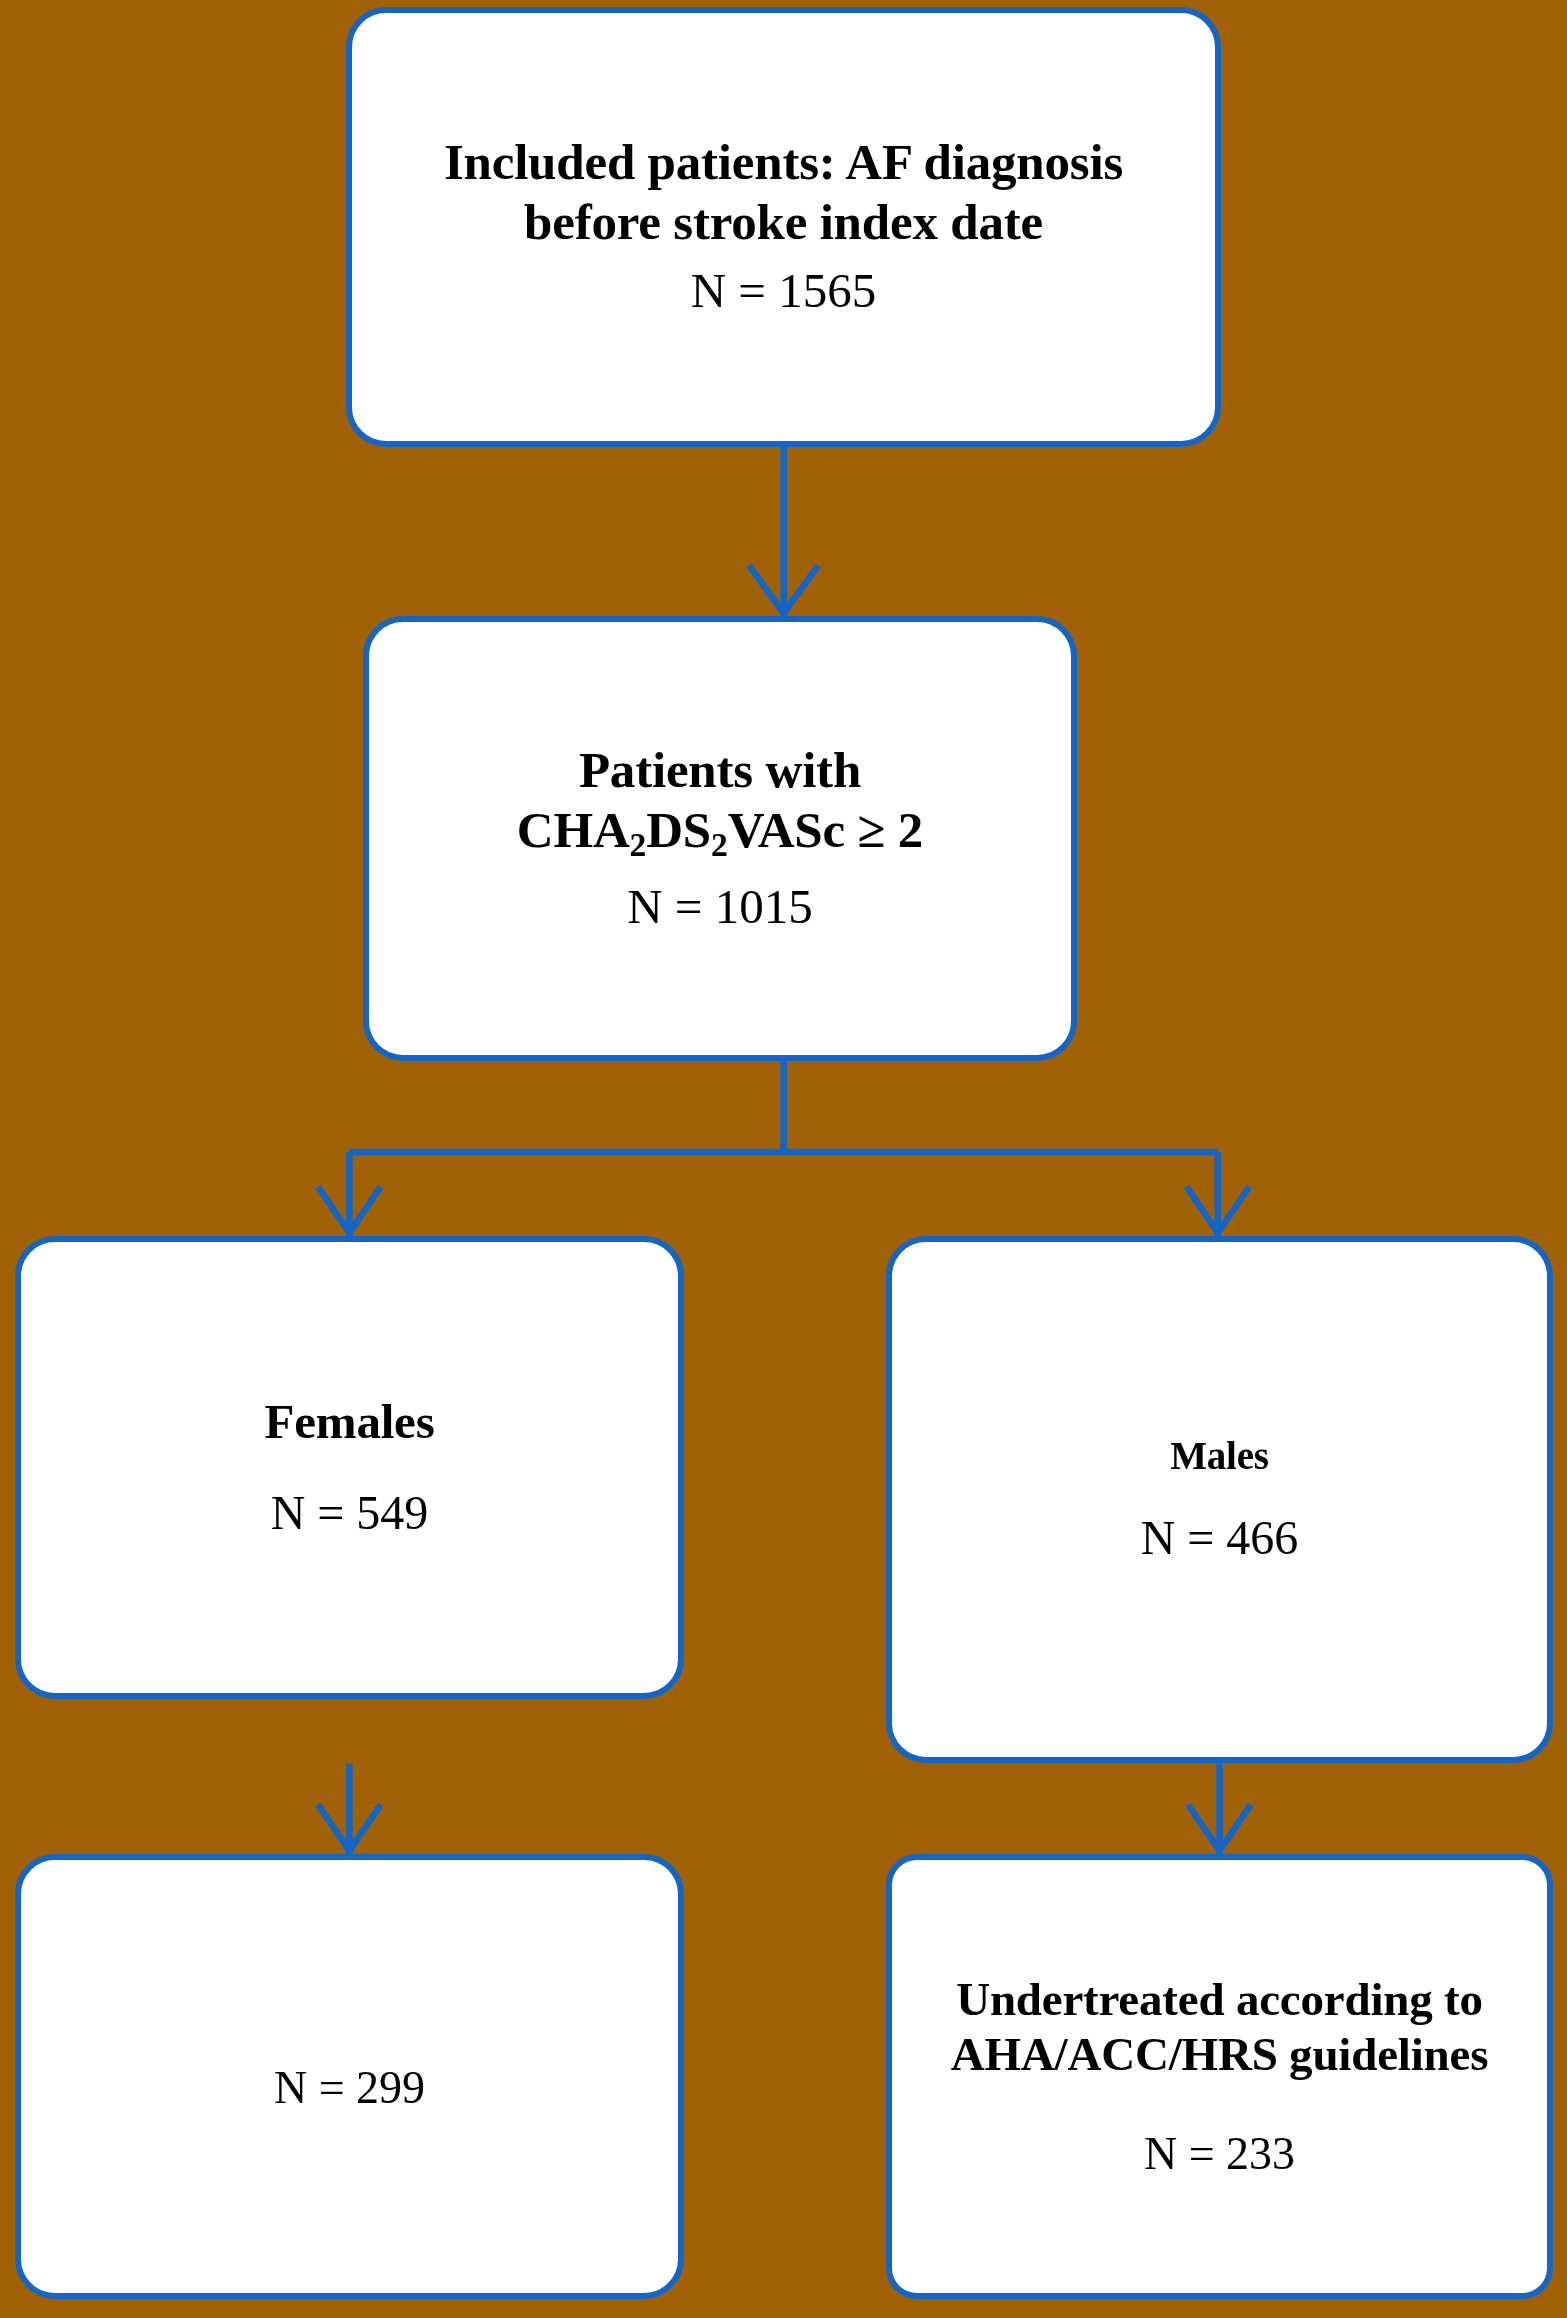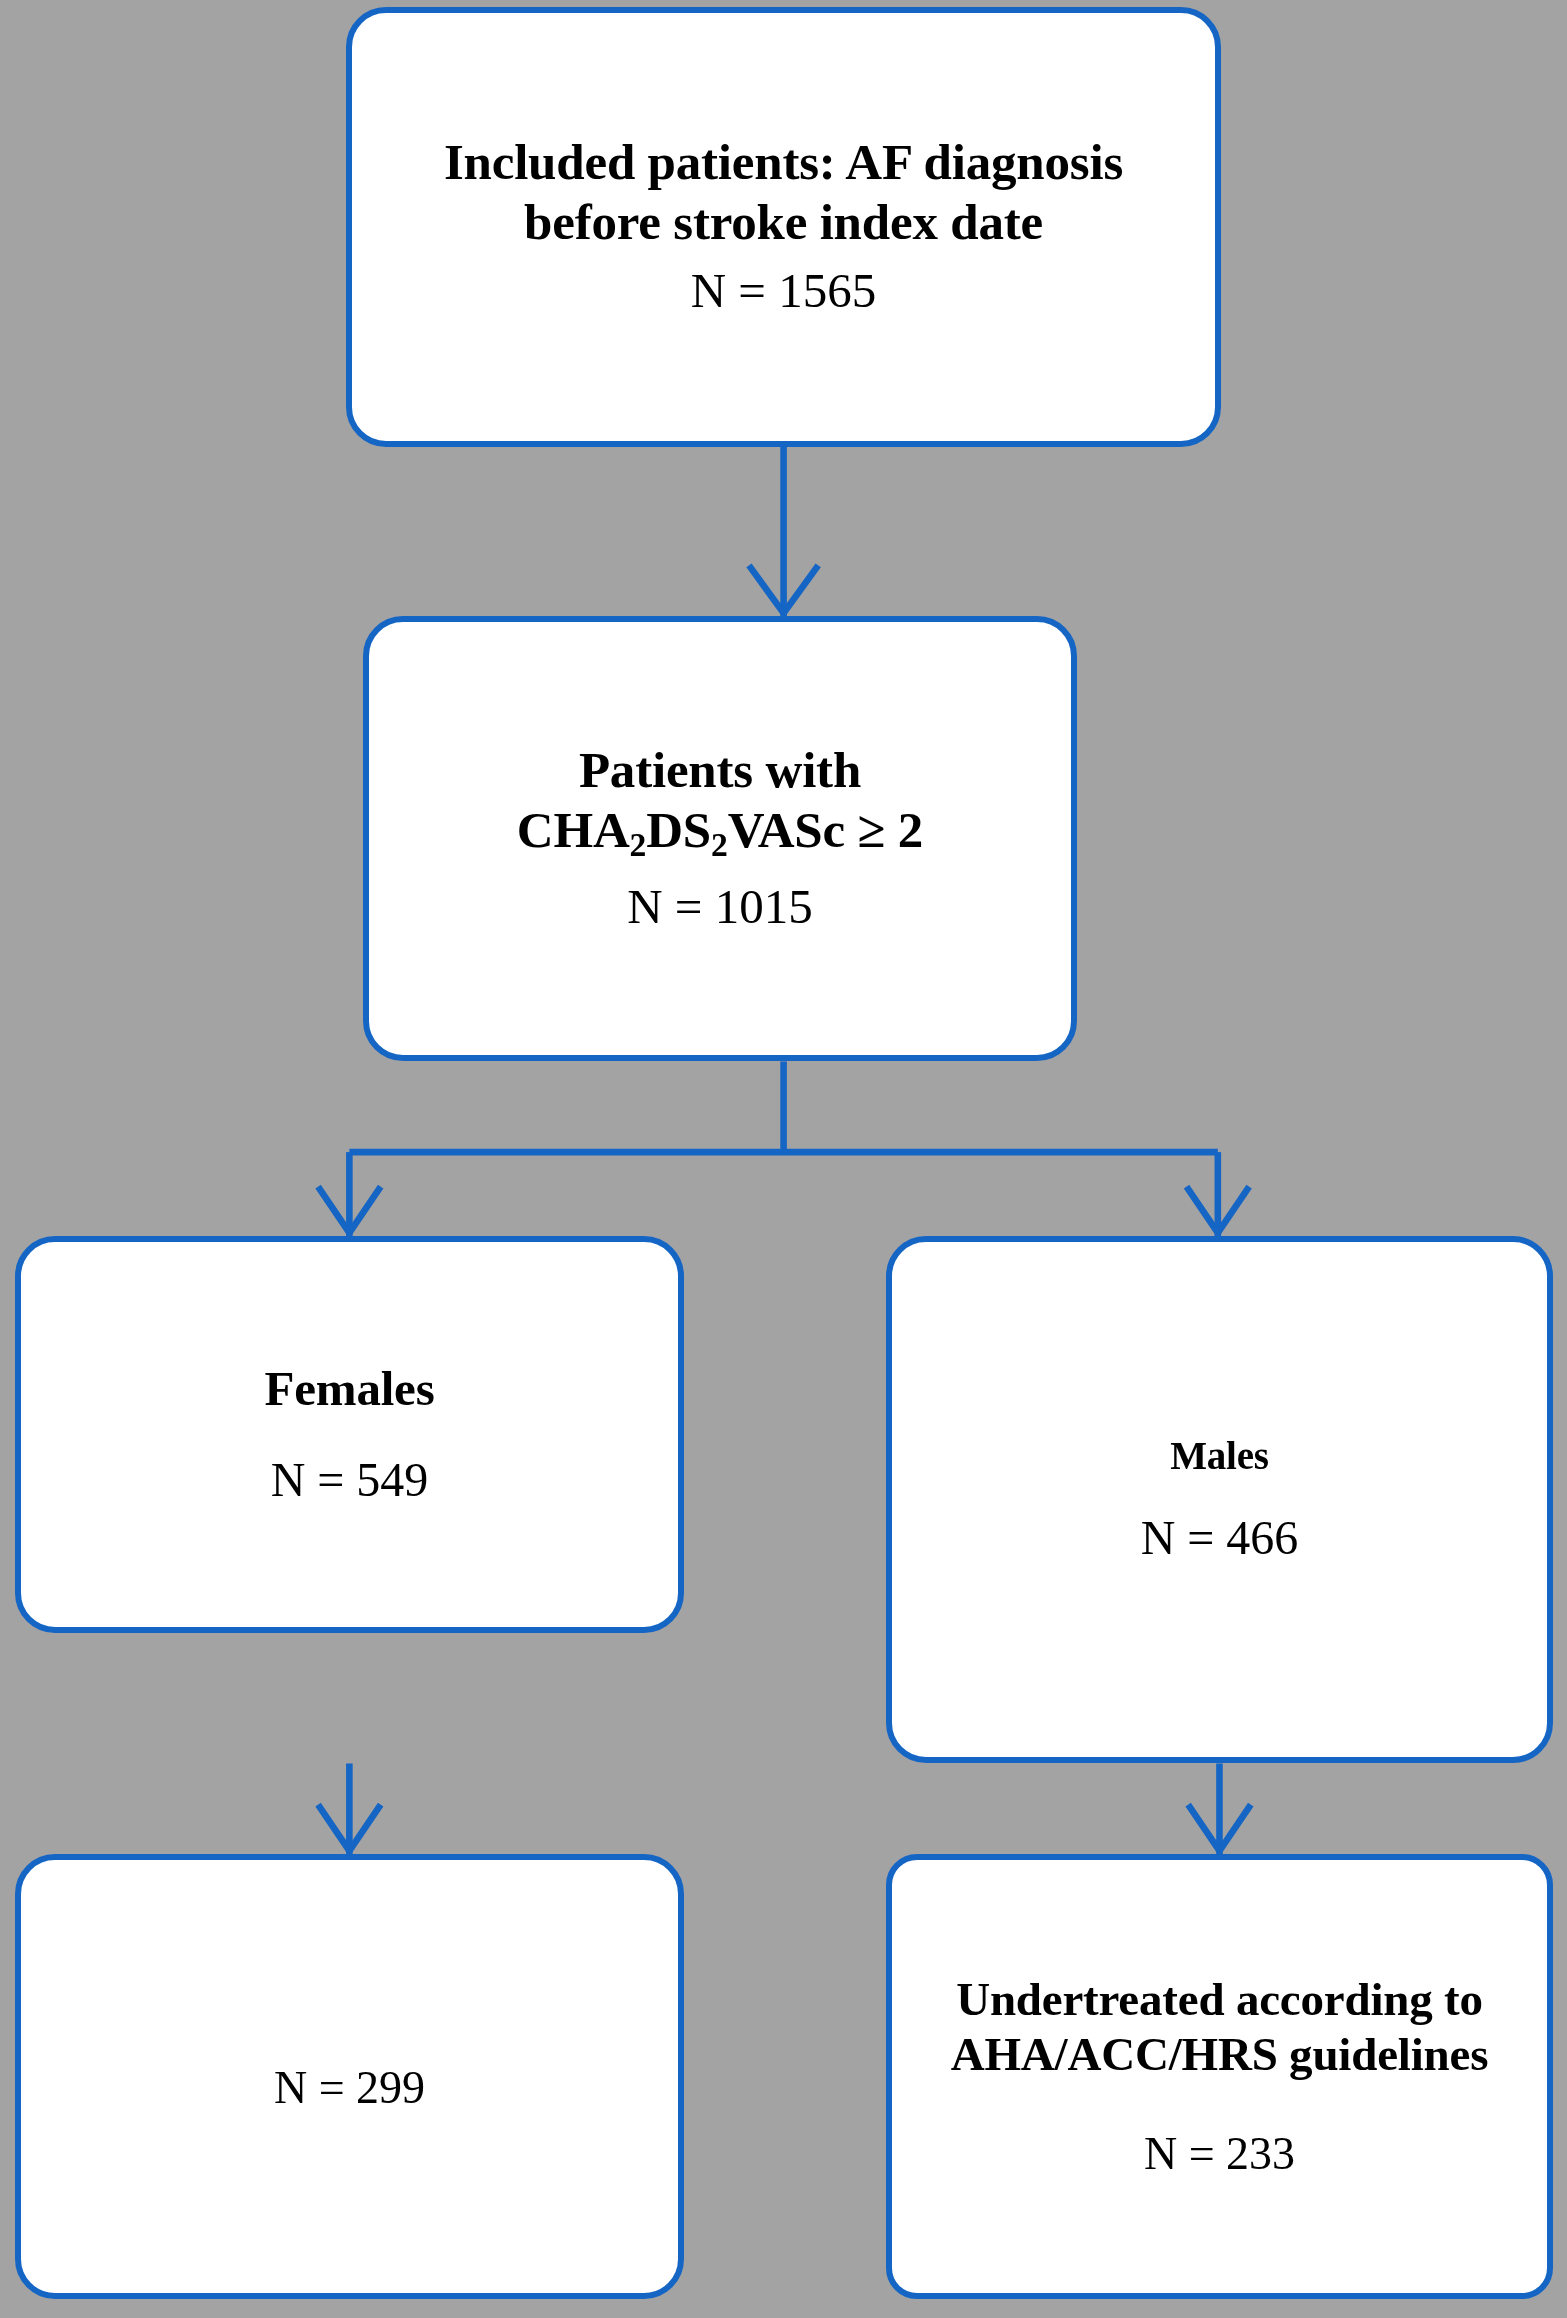--- a/index.html
+++ b/index.html
@@ -4,21 +4,21 @@
 <style>
   html, body {
     margin: 0;
     padding: 0;
     background: #ffffff;
   }
   #flow-root {
     position: relative;
     width: 1568px;
     height: 2319px;
-    background: #a3a3a3;
+    background: #a16207;
     font-family: "Liberation Serif", "DejaVu Serif", serif;
     overflow: hidden;
   }
   #connector-layer {
     position: absolute;
     left: 0;
     top: 0;
     width: 1568px;
     height: 2319px;
     pointer-events: none;
@@ -66,21 +66,21 @@
   #node-score {
     left: 363px;  top: 616px;
     width: 714px; height: 445px;
   }
   #node-score .node-title { font-size: 51px; max-width: 742px; }
   #node-score .node-count { font-size: 49px; margin-top: 18px; }
 
   
   #node-females {
     left: 15px;  top: 1236px;
-    width: 669px; height: 397px;
+    width: 669px; height: 463px;
   }
   #node-females .node-title { font-size: 49px; }
   #node-females .node-count { font-size: 48px; margin-top: 33px; }
 
   
   #node-males {
     left: 886px; top: 1236px;
     width: 667px;  height: 527px;
   }
   #node-males .node-title { font-size: 39px; }

